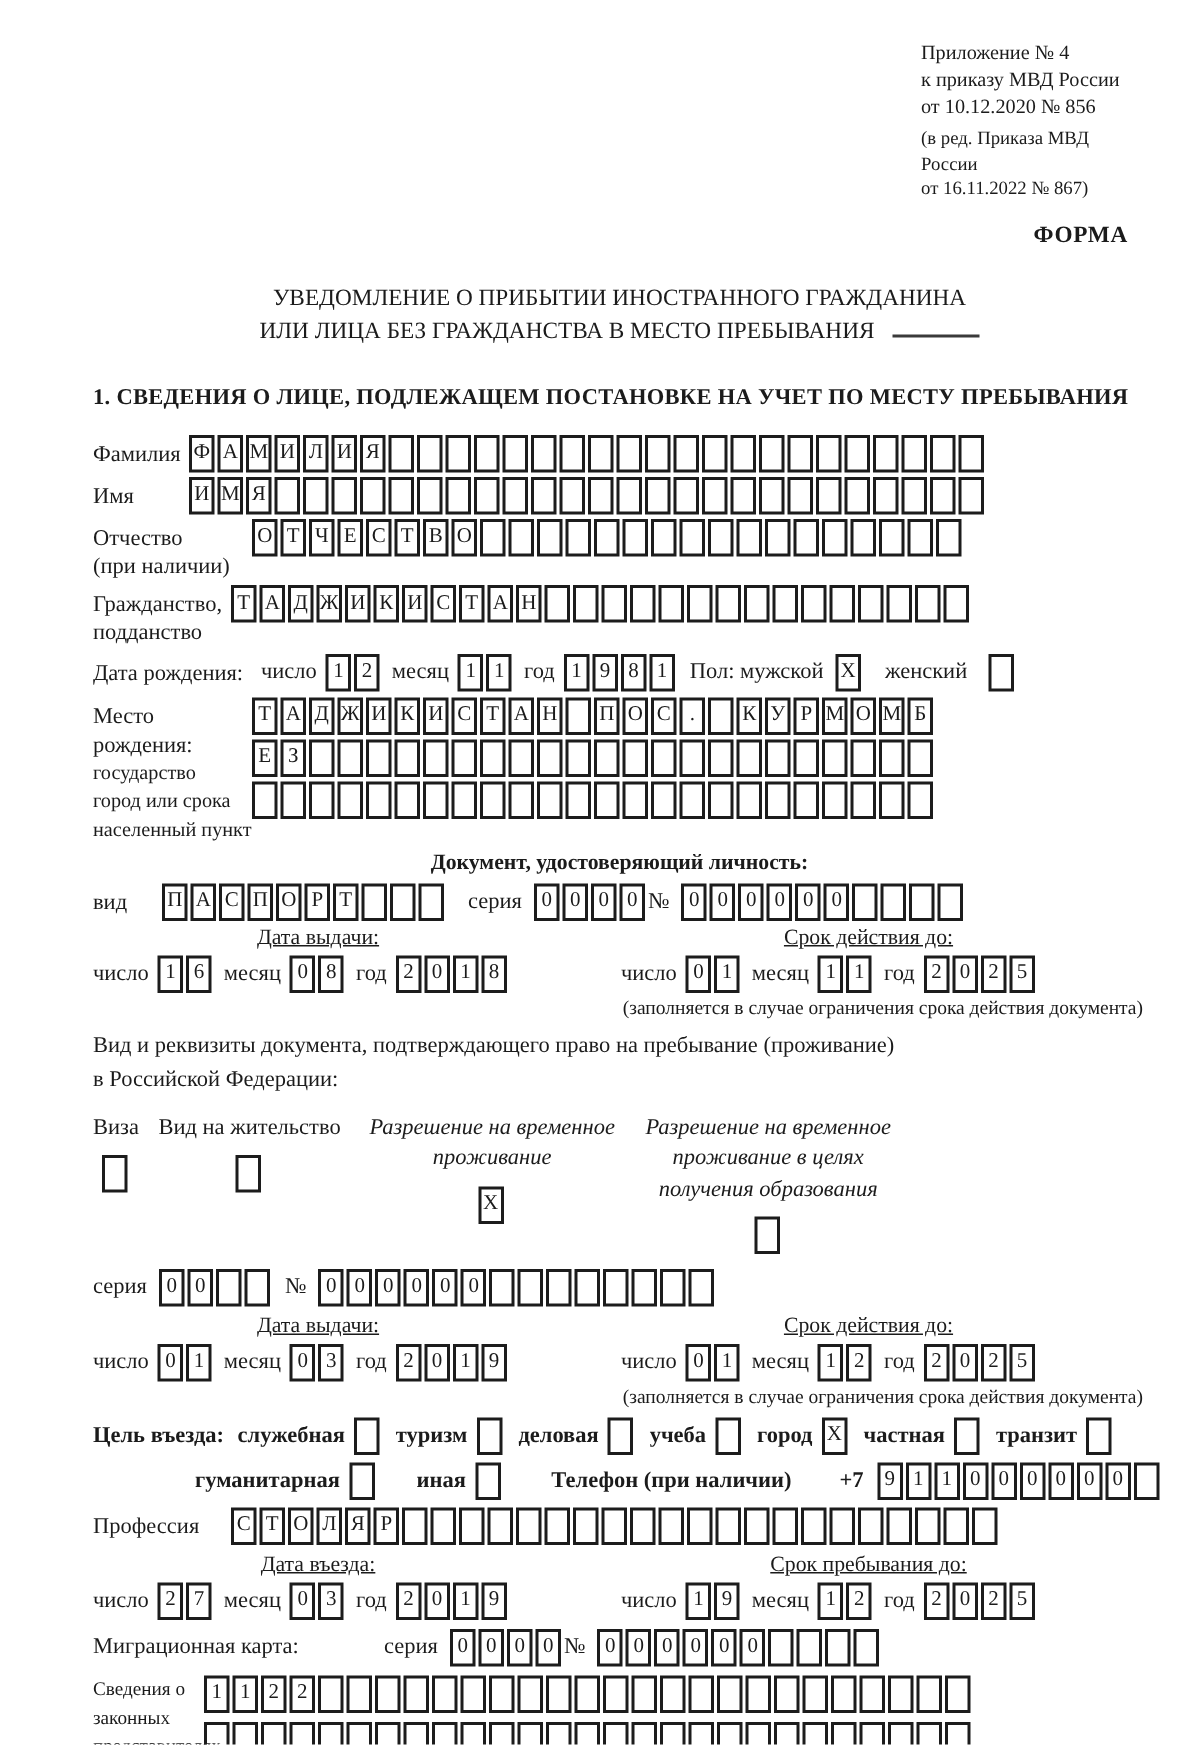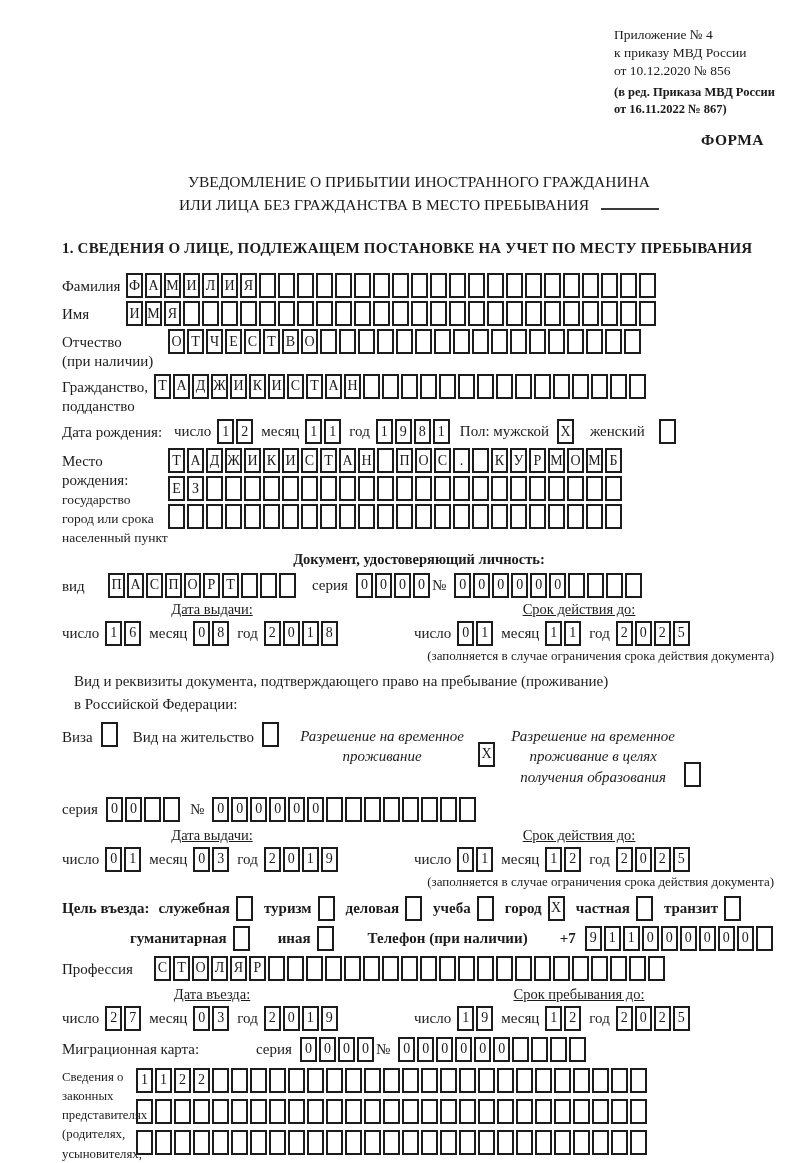--- a/index.html
+++ b/index.html
@@ -4,25 +4,25 @@
 <style>
   * { box-sizing: border-box; margin: 0; padding: 0; }
   html, body { width: 800px; height: 1163px; }
   body {
     background: #ffffff;
     color: #1b1b1b;
     font-family: "Liberation Serif", "DejaVu Serif", serif;
     font-size: 15px;
     overflow: hidden;
   }
-  .page { width: 800px; height: 1019px; padding: 26px 24px 8px 62px; position: relative; }
+  .page { width: 800px; height: 1019px; padding: 26px 36px 8px 62px; position: relative; }
 
   
   .top-note { margin-left: 552px; font-size: 13.5px; line-height: 1.32; }
-  .top-note .sub { font-size: 12.5px; font-weight: bold; }
+  .top-note .sub { font-size: 12.5px; }
   .top-note .sub.first { margin-top: 5px; }
   .forma { text-align: right; padding-right: 12px; font-weight: bold; font-size: 15.5px; margin-top: 14px; letter-spacing: .5px; }
 
   
   .title { text-align: center; font-weight: normal; font-size: 15.5px; line-height: 1.45; margin-top: 22px; }
   .blank-line { display: inline-block; width: 58px; border-bottom: 2px solid #3a3a3a; height: 3px; margin-left: 12px; }
 
   .sec-heading { font-weight: bold; font-size: 15px; margin-top: 24px; letter-spacing: .2px; }
 
   .form-body { margin-top: 16px; }
@@ -53,24 +53,24 @@
   .doc-heading { text-align: center; font-weight: bold; font-size: 14.5px; margin: 4px 0 5px 0; }
 
   .dates-row { display: flex; margin-bottom: 1px; }
   .half-l { width: 352px; flex: none; }
   .half-r { flex: 1; }
   .dg-head { text-align: center; font-size: 14.5px; margin-bottom: 3px; text-decoration: underline; }
   .half-l .dg-head { width: 300px; }
   .half-r .dg-head { width: 330px; }
   .note-right { text-align: right; font-size: 13px; padding-right: 2px; margin: 2px 0 6px 0; }
 
-  .intro { line-height: 1.55; margin-top: 4px; margin-left: 12px; }
+  .intro { line-height: 1.55; margin-top: 4px; }
 
   .opts { display: flex; align-items: flex-start; gap: 13px; margin: 6px 0 10px 0; }
-  .opt { display: flex; align-items: flex-end; gap: 8px; }
+  .opt { display: flex; align-items: center; gap: 8px; flex-direction: column; }
   .opt .opt-label { padding-top: 4px; line-height: 1.35; }
   .opt .opt-label.wrap { text-align: center; max-width: 176px; font-style: italic; }
 
   .purpose-row { display: flex; align-items: flex-start; gap: 9px; margin-bottom: 5px; flex-wrap: nowrap; }
   .purpose-row .dlab { padding-top: 4px; font-weight: bold; }
   .indent { margin-left: 68px; }
 
   .mig-label { width: 168px; flex: none; padding-top: 4px; }
 
   .rep-label { width: 74px; flex: none; font-size: 12.8px; line-height: 1.5; padding-top: 2px; white-space: nowrap; }

